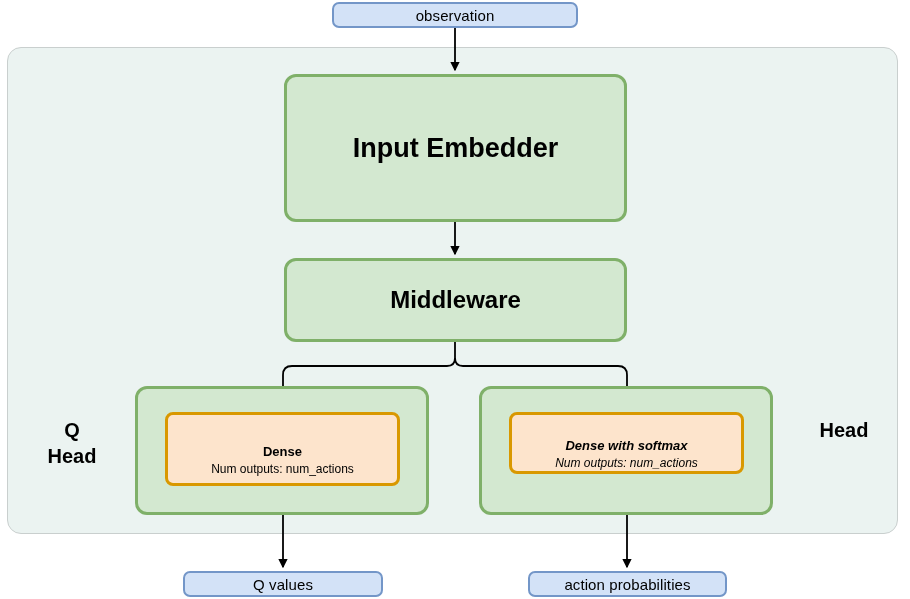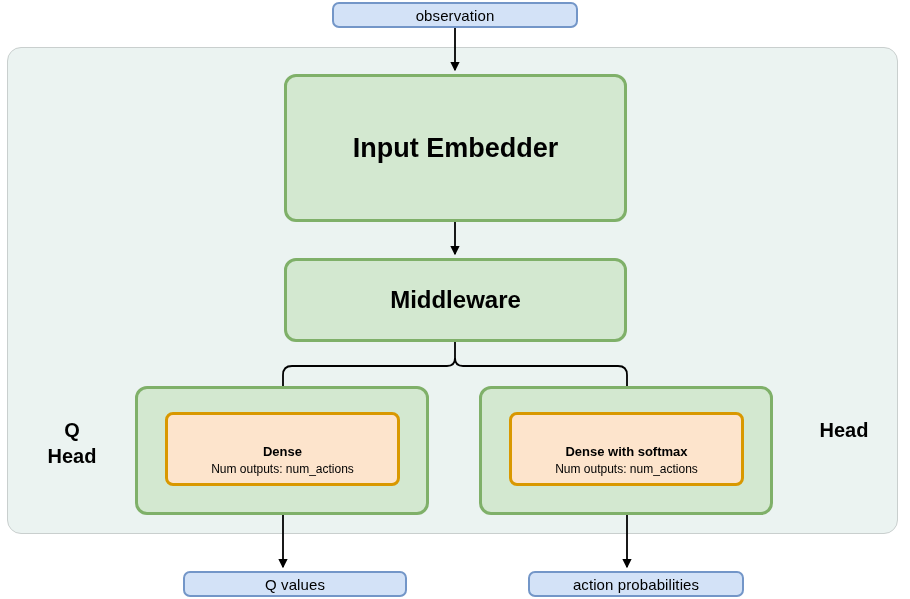--- a/index.html
+++ b/index.html
@@ -45,22 +45,22 @@
   
   .io-pill {
     background: #d3e2f7;
     border: 2px solid #7396c8;
     border-radius: 7px;
     font-size: 15px;
     font-weight: normal;
     letter-spacing: .1px;
   }
   #observation-node { left: 332px; top: 2px;  width: 246px; height: 26px; }
-  #q-values-node     { left: 183px; top: 571px; width: 224px; height: 26px; }
-  #action-prob-node  { left: 528px; top: 571px; width: 216px; height: 26px; }
+  #q-values-node     { left: 183px; top: 571px; width: 200px; height: 26px; }
+  #action-prob-node  { left: 528px; top: 571px; width: 199px; height: 26px; }
 
   
   .green-block {
     background: #d3e8d0;
     border: 3px solid #7fb069;
     border-radius: 12px;
   }
   #input-embedder-node {
     left: 284px; top: 74px; width: 343px; height: 148px;
     font-size: 27px; font-weight: bold;
@@ -80,21 +80,21 @@
   #policy-head-group { left: 479px; top: 386px; width: 294px; height: 129px; }
 
   
   .orange-box {
     background: #fde4cc;
     border: 3px solid #d99800;
     border-radius: 8px;
     line-height: 1.35;
   }
   #q-dense-node      { left: 165px; top: 412px; width: 235px; height: 74px; }
-  #policy-dense-node { left: 509px; top: 412px; width: 235px; height: 74px; }
+  #policy-dense-node { left: 509px; top: 412px; width: 235px; height: 62px; font-style: italic; }
   .layer-title {
     font-size: 13px;
     font-weight: bold;
     margin-top: 22px;
   }
   .layer-sub {
     font-size: 12px;
     font-weight: normal;
   }
 

